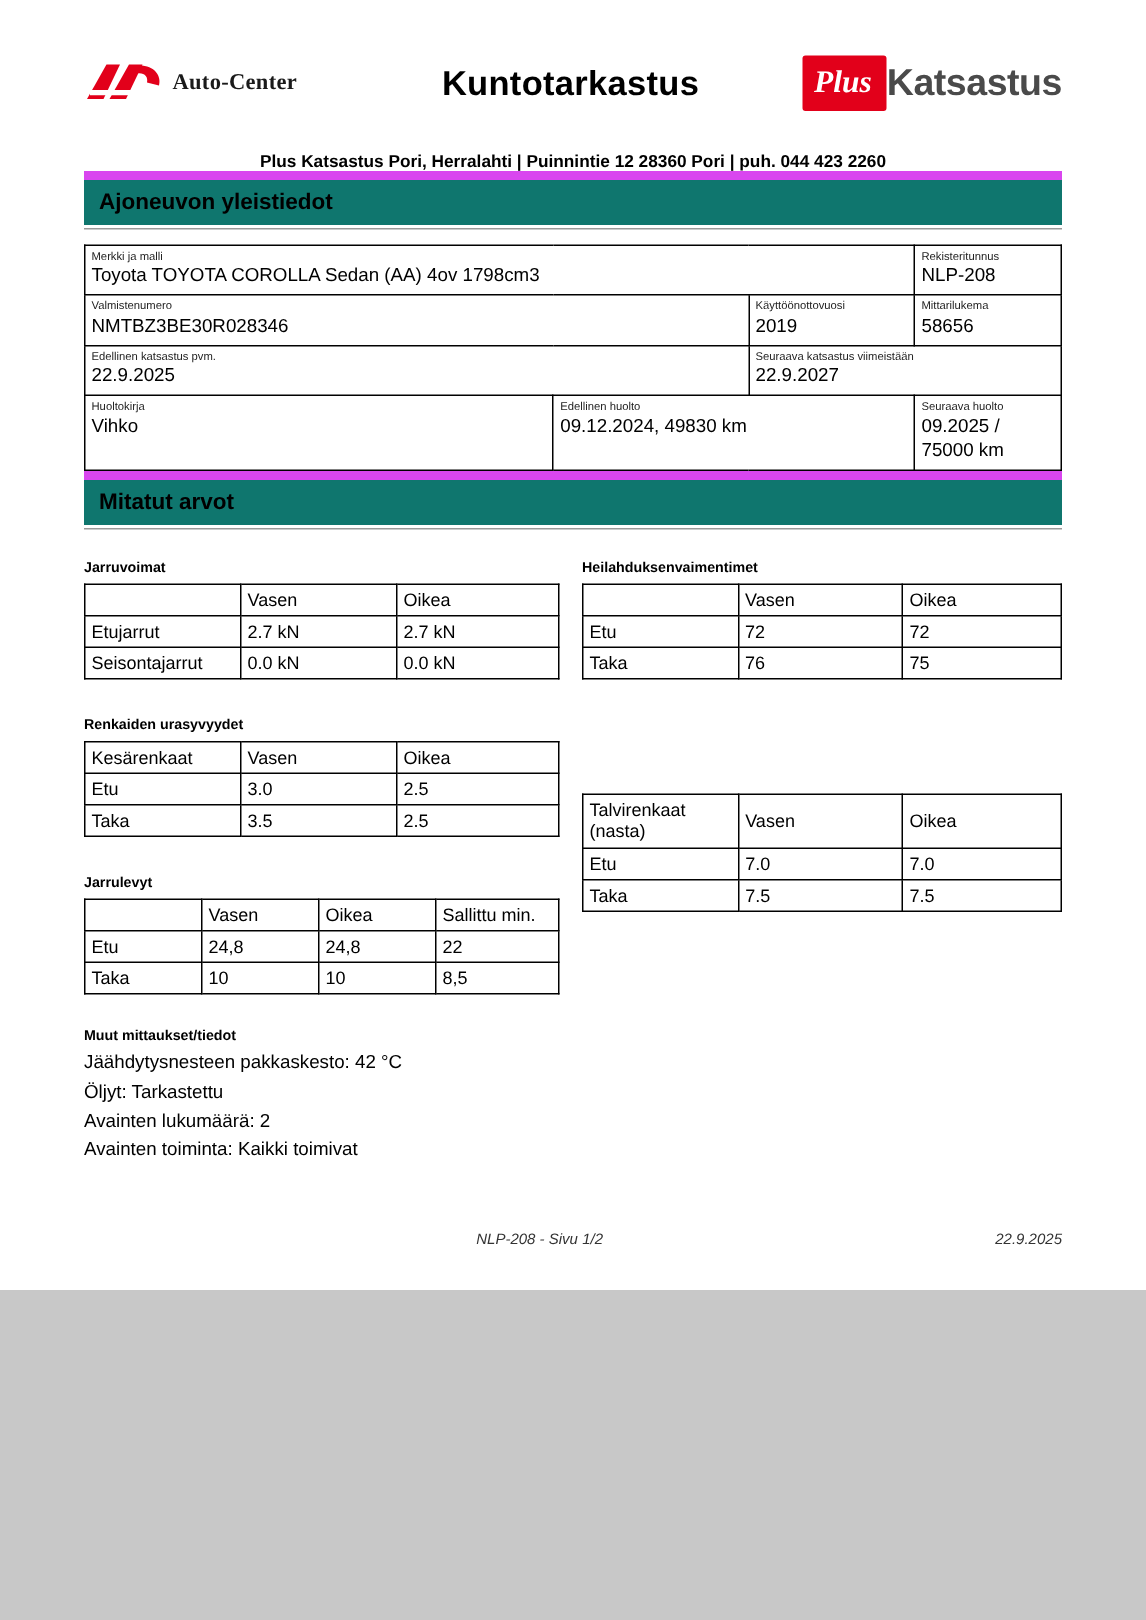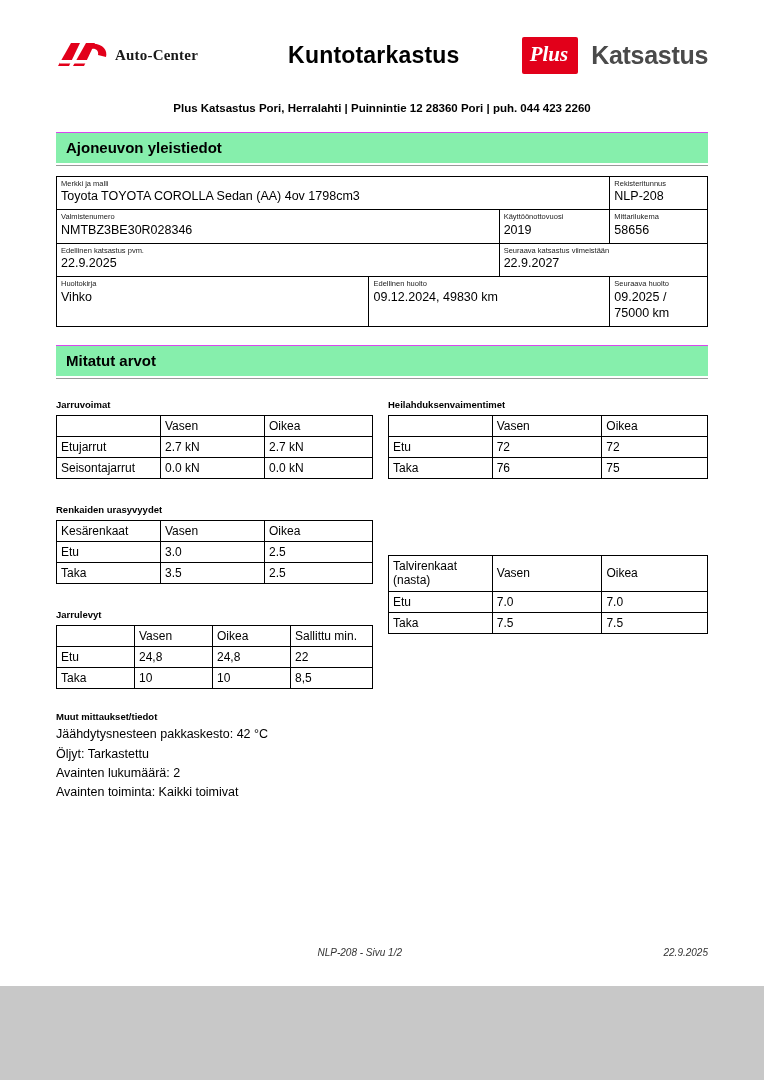--- a/index.html
+++ b/index.html
@@ -4,21 +4,21 @@
 <style>
   * { box-sizing: border-box; }
   html, body {
     margin: 0; padding: 0;
     background: #c8c8c8;
     font-family: "Liberation Sans", sans-serif;
   }
   .page {
     position: relative;
     width: 764px;
-    height: 986px;
+    height: 860px;
     background: #ffffff;
     margin: 0 auto;
     overflow: hidden;
   }
   .content {
     position: absolute;
     left: 56px;
     top: 28px;
     width: 652px;
   }
@@ -52,21 +52,21 @@
   .doc-title {
     font-size: 23px;
     font-weight: bold;
     color: #000;
     letter-spacing: 0.2px;
     margin-left: 28px;
   }
   .logo-right {
     display: flex;
     align-items: center;
-    gap: 13px;
+    gap: 0;
   }
   .plus-badge {
     background: #e2001a;
     color: #ffffff;
     font-family: "Liberation Serif", serif;
     font-style: italic;
     font-weight: bold;
     font-size: 21px;
     line-height: 1;
     padding: 7px 10px 9px 8px;
@@ -82,27 +82,26 @@
   .addr-line {
     text-align: center;
     font-size: 11.5px;
     font-weight: bold;
     color: #000;
     margin-top: 20px;
   }
 
   
   .section-bar {
-    background: #86efac;
-    border-top: 1px solid #d946ef;
+    background: #0f766e;
+    border-top: 6px solid #d946ef;
     font-size: 15px;
     font-weight: bold;
     color: #000;
     padding: 6px 0 7px 10px;
-    margin-top: 18px;
   }
   .rule {
     border-top: 1px solid #999;
     margin-top: 2px;
   }
 
   
   .info-table {
     border-collapse: collapse;
     width: 100%;

